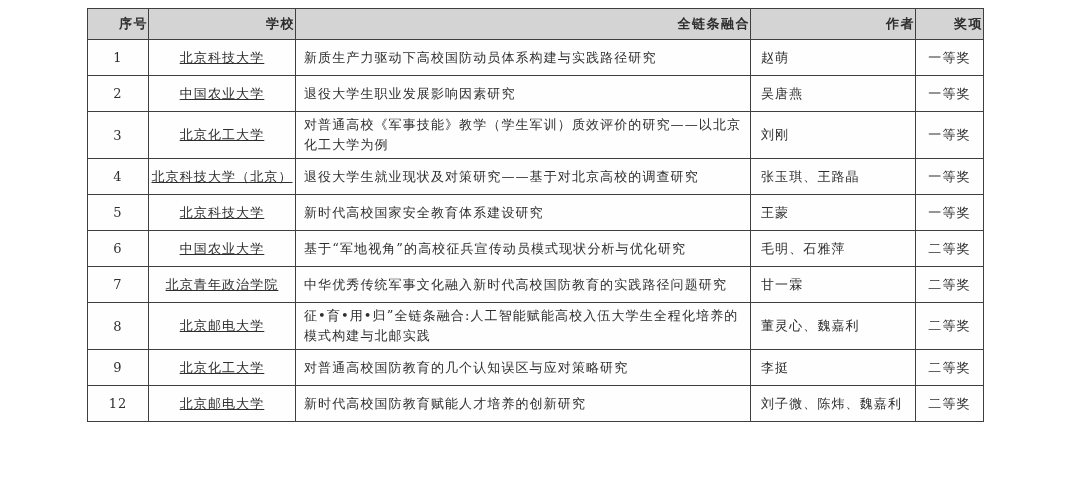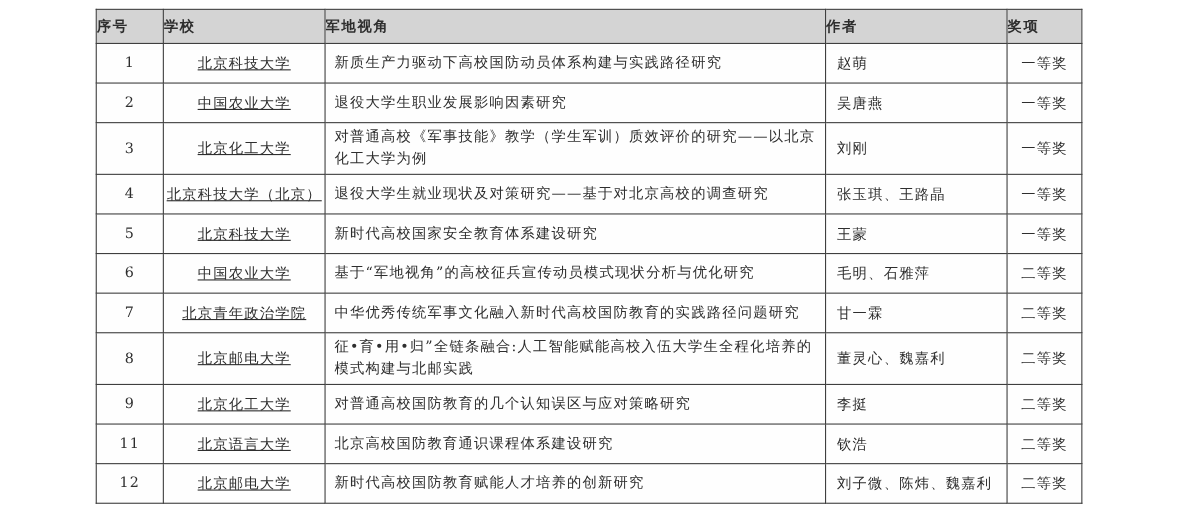--- a/index.html
+++ b/index.html
@@ -24,21 +24,21 @@
     border: 1px solid var(--border, #3f3f3f);
     font-size: 13px;
     letter-spacing: 1.1px;
     vertical-align: middle;
     overflow: hidden;
   }
   table.awards thead tr { height: 31px; }
   table.awards thead th {
     background: var(--header-bg, #d4d4d4);
     font-weight: bold;
-    text-align: left;
+    text-align: right;
     letter-spacing: 1.5px;
   }
   table.awards tbody tr { height: 36px; }
   td.c-index  { text-align: center; }
   td.c-school { text-align: center; padding: 2px 2px; text-decoration: underline; }
   td.c-title  { text-align: left; padding: 3px 8px; line-height: 20px; }
   td.c-authors{ text-align: left; padding: 8px 10px; }
   td.c-award  { text-align: center; font-family: Liberation Serif, serif; }
 </style>
 </head>
@@ -50,21 +50,21 @@
       <col style="width:61px">
       <col style="width:147px">
       <col style="width:455px">
       <col style="width:165px">
       <col style="width:68px">
     </colgroup>
     <thead>
       <tr>
         <th>序号</th>
         <th>学校</th>
-        <th>军地视角</th>
+        <th>全链条融合</th>
         <th>作者</th>
         <th>奖项</th>
       </tr>
     </thead>
     <tbody>
   <tr>
     <td class="c-index">1</td>
     <td class="c-school">北京科技大学</td>
     <td class="c-title">新质生产力驱动下高校国防动员体系构建与实践路径研究</td>
     <td class="c-authors">赵萌</td>
@@ -129,27 +129,20 @@
 
   <tr>
     <td class="c-index">9</td>
     <td class="c-school">北京化工大学</td>
     <td class="c-title">对普通高校国防教育的几个认知误区与应对策略研究</td>
     <td class="c-authors">李挺</td>
     <td class="c-award">二等奖</td>
   </tr>
 
 
-  <tr>
-    <td class="c-index">11</td>
-    <td class="c-school">北京语言大学</td>
-    <td class="c-title">北京高校国防教育通识课程体系建设研究</td>
-    <td class="c-authors">钦浩</td>
-    <td class="c-award">二等奖</td>
-  </tr>
 
   <tr>
     <td class="c-index">12</td>
     <td class="c-school">北京邮电大学</td>
     <td class="c-title">新时代高校国防教育赋能人才培养的创新研究</td>
     <td class="c-authors">刘子微、陈炜、魏嘉利</td>
     <td class="c-award">二等奖</td>
   </tr>
 </tbody>
   </table>

